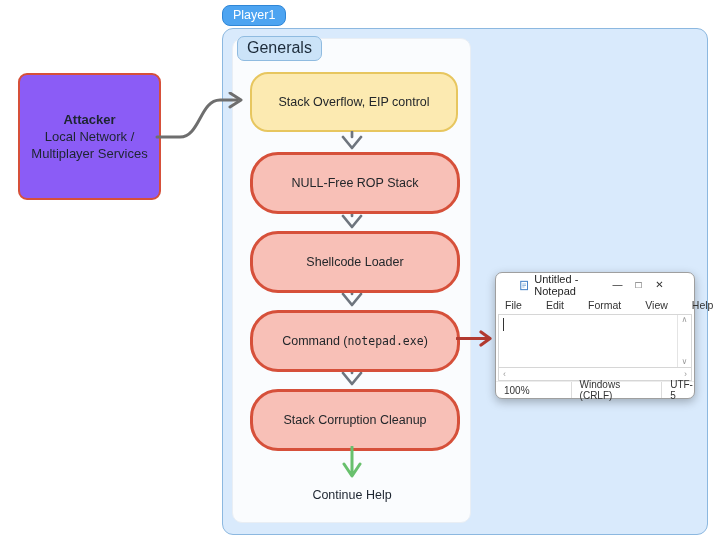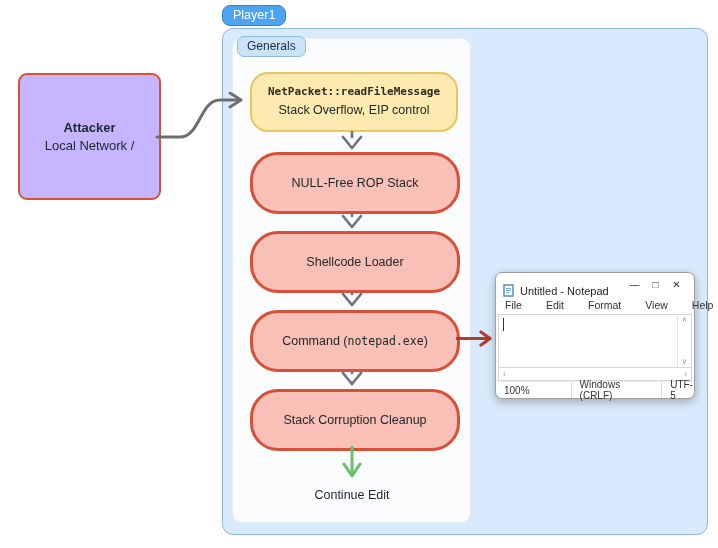--- a/index.html
+++ b/index.html
@@ -4,51 +4,51 @@
 <style>
   html,body{margin:0;padding:0;background:#ffffff;}
   .stage{position:relative;width:718px;height:548px;background:#ffffff;overflow:hidden;
          font-family:"Liberation Sans",sans-serif;color:#1d2530;}
   .abs{position:absolute;}
 
   
   .badge-player{left:222px;top:5px;background:#4da4f1;border:1.5px solid #2f86d6;color:#fff;
     font-size:12.5px;padding:2px 10px 3px;border-radius:8px;z-index:5;}
   .badge-generals{left:237px;top:36px;background:#cbe3f8;border:1.5px solid #8fbbe0;color:#1c2b3a;
-    font-size:12px;padding:2px 9px 3px;border-radius:7px;z-index:5;}
+    font-size:16px;padding:2px 9px 3px;border-radius:7px;z-index:5;}
 
   
   .outer{left:222px;top:28px;width:484px;height:505px;background:#d9eafc;
     border:1.5px solid #8cb8e0;border-radius:11px;}
   .inner{left:232px;top:38px;width:237px;height:483px;background:#fafcfe;
     border:1px solid #e9eef4;border-radius:10px;}
 
   
-  .attacker{left:18px;top:73px;width:139px;height:123px;background:#c4b5fd;
+  .attacker{left:18px;top:73px;width:139px;height:123px;background:#8b5cf6;
     border:2.5px solid #d6503a;border-radius:9px;display:flex;flex-direction:column;
     align-items:center;justify-content:center;text-align:center;font-size:13px;line-height:1.32;}
   .attacker .t{font-weight:bold;}
 
   
   .node{left:250px;width:204px;display:flex;flex-direction:column;align-items:center;
     justify-content:center;text-align:center;font-size:12.5px;color:#23272b;}
   .node-entry{top:72px;height:56px;background:#fceab1;border:2.5px solid #e7c65f;border-radius:18px;
     line-height:1.5;}
   .mono{font-family:"DejaVu Sans Mono",monospace;font-size:11px;font-weight:600;color:#2e2a20;}
   .pill{background:#f8c0b7;border:3px solid #d6503a;border-radius:28px;height:56px;}
   .pill-rop{top:152px;} .pill-shell{top:231px;} .pill-cmd{top:310px;} .pill-clean{top:389px;}
   .cmd-mono{font-family:"DejaVu Sans Mono",monospace;font-size:11.5px;font-weight:400;color:#23272b;}
 
   .end-label{left:250px;top:488px;width:204px;text-align:center;font-size:12.5px;color:#1d2530;}
 
   
   .win{left:495px;top:272px;width:198px;height:125px;background:#ffffff;border:1px solid #9f9f9f;
     border-radius:7px;box-shadow:0 3px 10px rgba(0,0,0,.28);z-index:6;display:flex;flex-direction:column;
     font-size:11px;color:#222;}
-  .titlebar{height:24px;display:flex;align-items:flex-end;padding:0 7px;gap:6px;}
+  .titlebar{height:24px;display:flex;align-items:center;padding:0 24px;gap:6px;}
   .title-text{font-size:11px;color:#1f1f1f;}
   .controls{margin-left:auto;display:flex;}
   .ctrl{width:21px;text-align:center;font-size:10px;color:#333;line-height:24px;cursor:default;}
   .menubar{height:17px;display:flex;align-items:center;gap:24px;padding:0 9px;font-size:10.5px;color:#333;}
   .editor{position:relative;margin:0 2px;height:54px;background:#fff;border:1px solid #d6d6d6;}
   .caret{position:absolute;left:4px;top:3px;width:1px;height:13px;background:#333;}
   .vscroll{position:absolute;right:0;top:0;bottom:0;width:13px;border-left:1px solid #e4e4e4;
     display:flex;flex-direction:column;justify-content:space-between;align-items:center;
     color:#9a9a9a;font-size:8px;line-height:10px;}
   .hscroll{margin:0 2px;height:12px;border:1px solid #d6d6d6;border-top:none;display:flex;
@@ -66,29 +66,29 @@
 <div class="stage">
 
   <div class="abs outer"></div>
   <div class="abs inner"></div>
   <div class="abs badge-player">Player1</div>
   <div class="abs badge-generals">Generals</div>
 
   <div class="abs attacker">
     <div class="t">Attacker</div>
     <div>Local Network /</div>
+    <div>Multiplayer Services</div>
   </div>
 
   <svg class="abs" style="left:155px;top:92px;" width="96" height="50" viewBox="0 0 96 50">
     <path d="M2 45 H25 C45 45 45 8 65 8 H82" fill="none" stroke="#6e6e6e" stroke-width="3" stroke-linecap="round"></path>
     <polyline points="75,1 86,8 75,15" fill="none" stroke="#6e6e6e" stroke-width="3" stroke-linecap="round" stroke-linejoin="round"></polyline>
   </svg>
 
   <div class="abs node node-entry">
-    <div class="mono">NetPacket::readFileMessage</div>
     <div>Stack Overflow, EIP control</div>
   </div>
 
   <svg class="abs" style="left:340px;top:131px;" width="24" height="20" viewBox="0 0 24 20">
     <path d="M12 1 V6 M3 6 L12 17 L21 6" fill="none" stroke="#6e757e" stroke-width="2.7" stroke-linecap="round" stroke-linejoin="round"></path>
   </svg>
   <svg class="abs" style="left:340px;top:210px;" width="24" height="20" viewBox="0 0 24 20">
     <path d="M12 1 V6 M3 6 L12 17 L21 6" fill="none" stroke="#6e757e" stroke-width="2.7" stroke-linecap="round" stroke-linejoin="round"></path>
   </svg>
   <svg class="abs" style="left:340px;top:288px;" width="24" height="20" viewBox="0 0 24 20">
@@ -112,21 +112,21 @@
   </div>
 
   <svg class="abs" style="left:456px;top:330px;" width="40" height="17" viewBox="0 0 40 17">
     <path d="M1 8.5 H31" fill="none" stroke="#b23a30" stroke-width="3.2" stroke-linecap="round"></path>
     <polyline points="25,2 34,8.5 25,15" fill="none" stroke="#b23a30" stroke-width="3.2" stroke-linecap="round" stroke-linejoin="round"></polyline>
   </svg>
 
   <svg class="abs" style="left:340px;top:446px;" width="24" height="34" viewBox="0 0 24 34">
     <path d="M12 1 V26 M4 18 L12 30 L20 18" fill="none" stroke="#68c06d" stroke-width="3" stroke-linecap="round" stroke-linejoin="round"></path>
   </svg>
-  <div class="abs end-label">Continue Edit</div>
+  <div class="abs end-label">Continue Help</div>
 
   <div class="abs win">
     <div class="titlebar">
       <svg width="11" height="13" viewBox="0 0 11 13">
         <rect x="1" y="1" width="9" height="11" fill="#ffffff" stroke="#4a84c8" stroke-width="1.4"></rect>
         <path d="M3 4.5 H8 M3 6.5 H8 M3 8.5 H6" stroke="#7aa8d8" stroke-width="1"></path>
       </svg>
       <span class="title-text">Untitled - Notepad</span>
       <span class="controls">
         <span class="ctrl">—</span>

